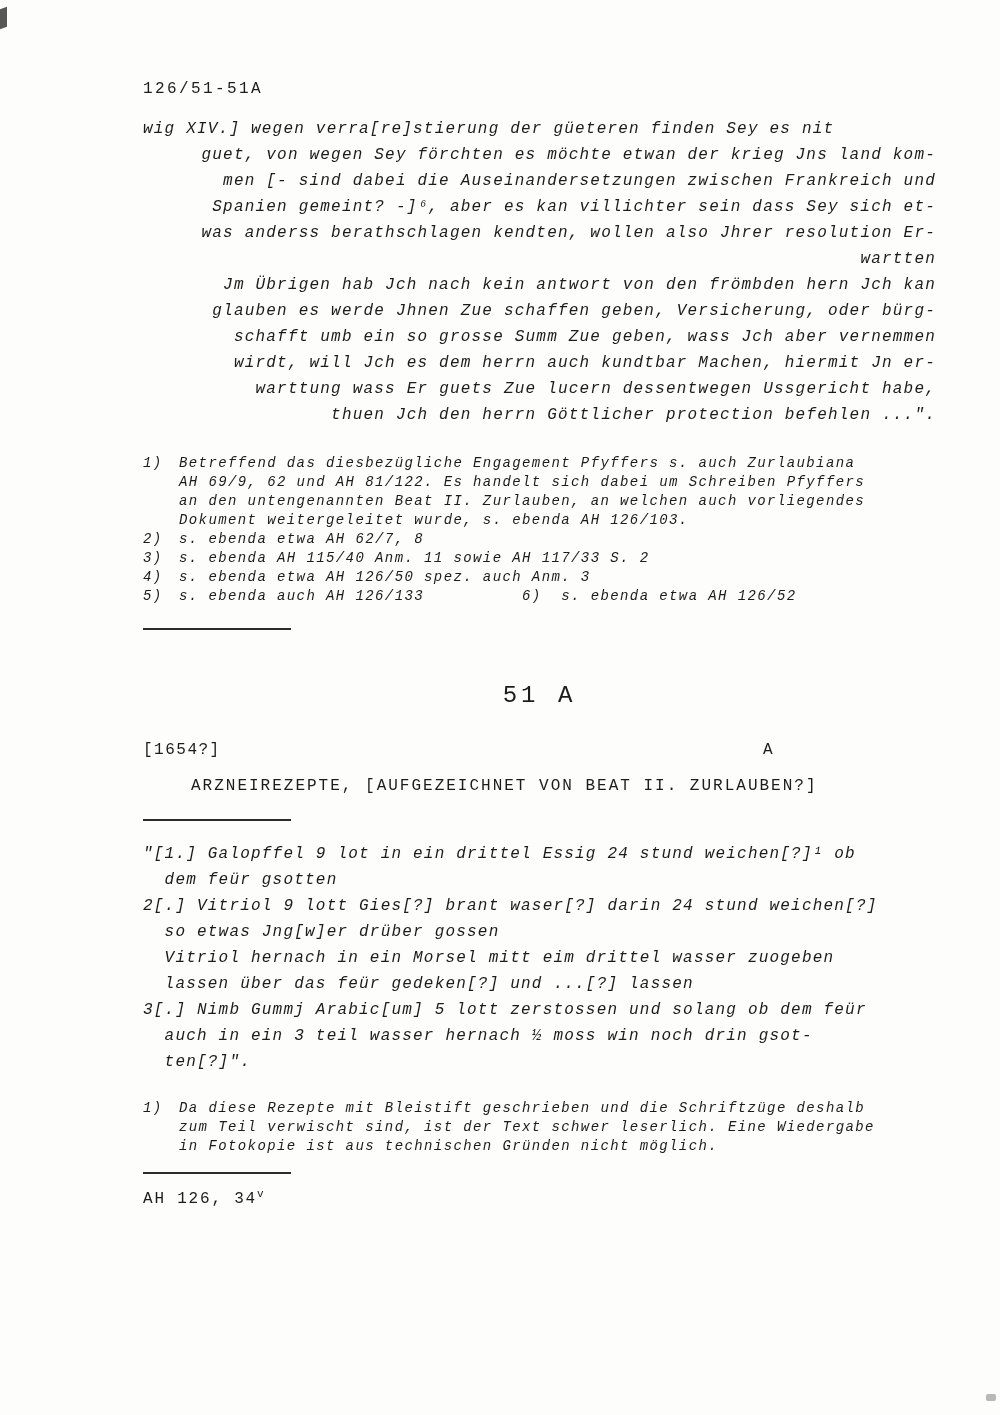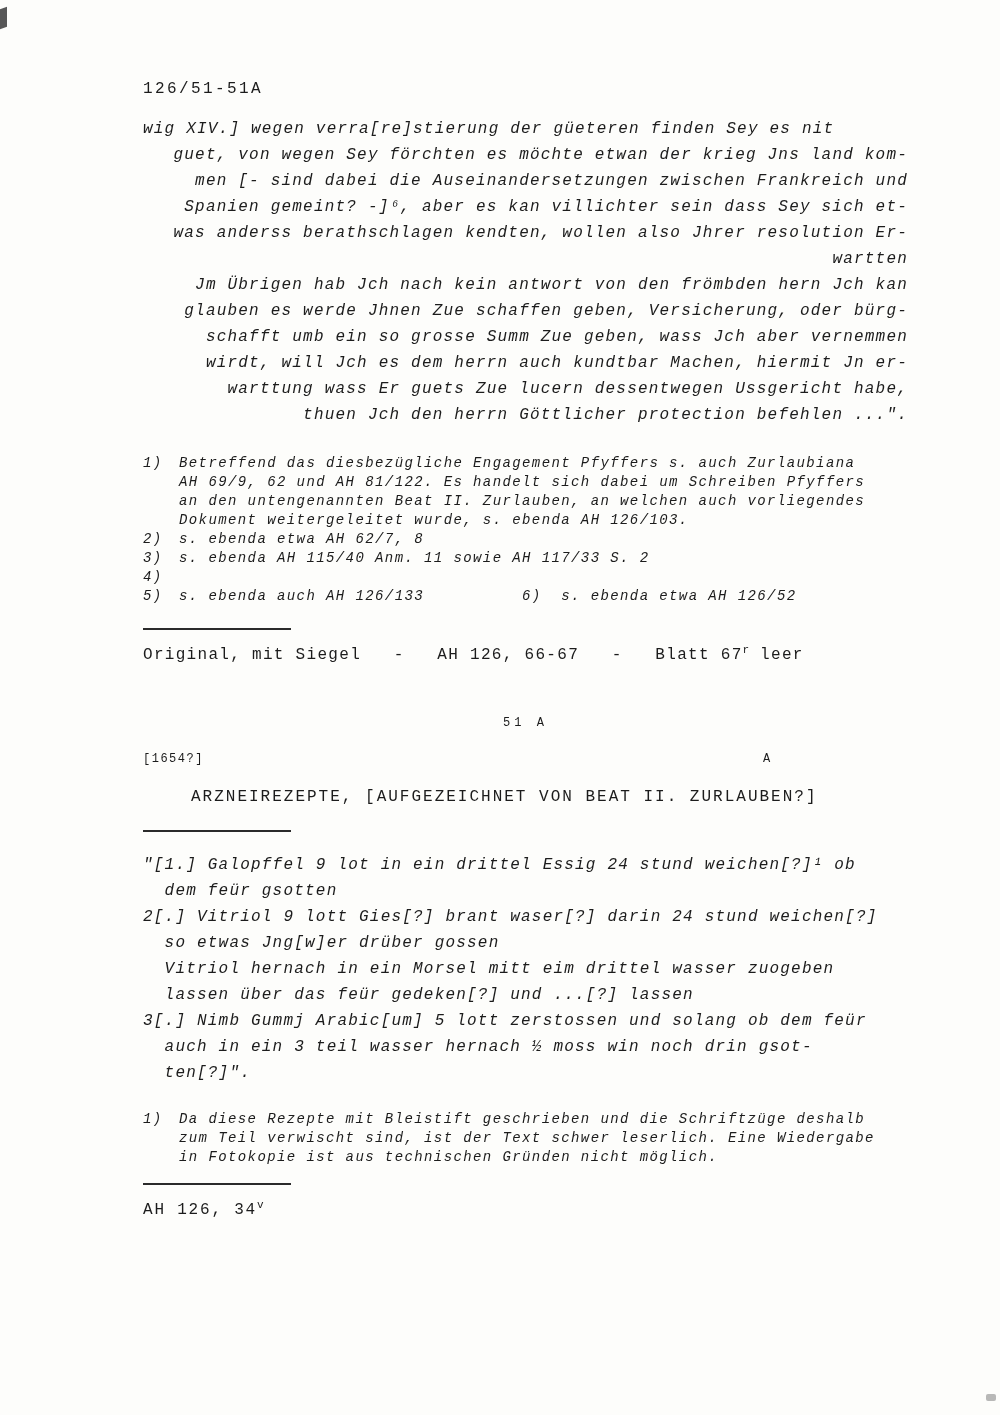--- a/index.html
+++ b/index.html
@@ -4,21 +4,21 @@
 <style>
   * { margin:0; padding:0; box-sizing:border-box; }
   html,body { background:#e9e9e9; }
   .page {
     position:relative;
     width:1000px; height:1415px;
     margin:0 auto;
     background:#fdfdfb;
     color:#1c1c1c;
     font-family:"Liberation Mono","DejaVu Sans Mono",monospace;
-    padding:80px 92px 0 143px;
+    padding:80px 64px 0 143px;
     overflow:hidden;
   }
   .pre { white-space:pre;text-align:right; }
 
   .header-ref { font-size:16px; letter-spacing:2.4px; }
 
   .quote {
     margin-top:18px;
     font-style:italic;
     font-size:16px; line-height:26px; letter-spacing:1.2px;
@@ -45,26 +45,26 @@
   .provenance {
     margin-top:14px;
     font-size:16px; letter-spacing:1.3px;
     white-space:pre;
   }
   sup { font-size:11px; vertical-align:super; letter-spacing:0; }
 
   .entry-heading {
     margin-top:52px;
     text-align:center;
-    font-size:12px; letter-spacing:4px;
+    font-size:24px; letter-spacing:4px;
   }
   .date-row {
     position:relative;
-    margin-top:22px;
-    font-size:12px; letter-spacing:1.5px;
+    margin-top:32px;
+    font-size:16px; letter-spacing:1.5px;
     height:20px;
   }
   .siglum { position:absolute; left:620px; top:0; }
 
   .entry-title {
     margin-top:16px;
     font-size:16px; letter-spacing:2px;margin-left:48px;
   }
 
   .recipe {
@@ -127,30 +127,30 @@
     <div class="fnrow">
       <span class="fnnum">2)</span>
       <span class="fntext">s. ebenda etwa AH 62/7, 8</span>
     </div>
     <div class="fnrow">
       <span class="fnnum">3)</span>
       <span class="fntext">s. ebenda AH 115/40 Anm. 11 sowie AH 117/33 S. 2</span>
     </div>
     <div class="fnrow">
       <span class="fnnum">4)</span>
+      <span class="fntext">s. ebenda etwa AH 126/50 spez. auch Anm. 3</span>
     </div>
     <div class="fnrow">
       <span class="fnnum">5)</span>
       <span class="fntext">s. ebenda auch AH 126/133          6)  s. ebenda etwa AH 126/52</span>
     </div>
   </div>
 
   <div class="rule rule-1"></div>
 
-  <div class="provenance"><span>Original, mit Siegel   -   AH 126, 66-67   -   Blatt 67</span><sup>r</sup><span> leer</span></div>
 
   <div class="entry-heading">51 A</div>
 
   <div class="date-row">
     <span>[1654?]</span>
     <span class="siglum">A</span>
   </div>
 
   <div class="entry-title">ARZNEIREZEPTE, [AUFGEZEICHNET VON BEAT II. ZURLAUBEN?]</div>
 

